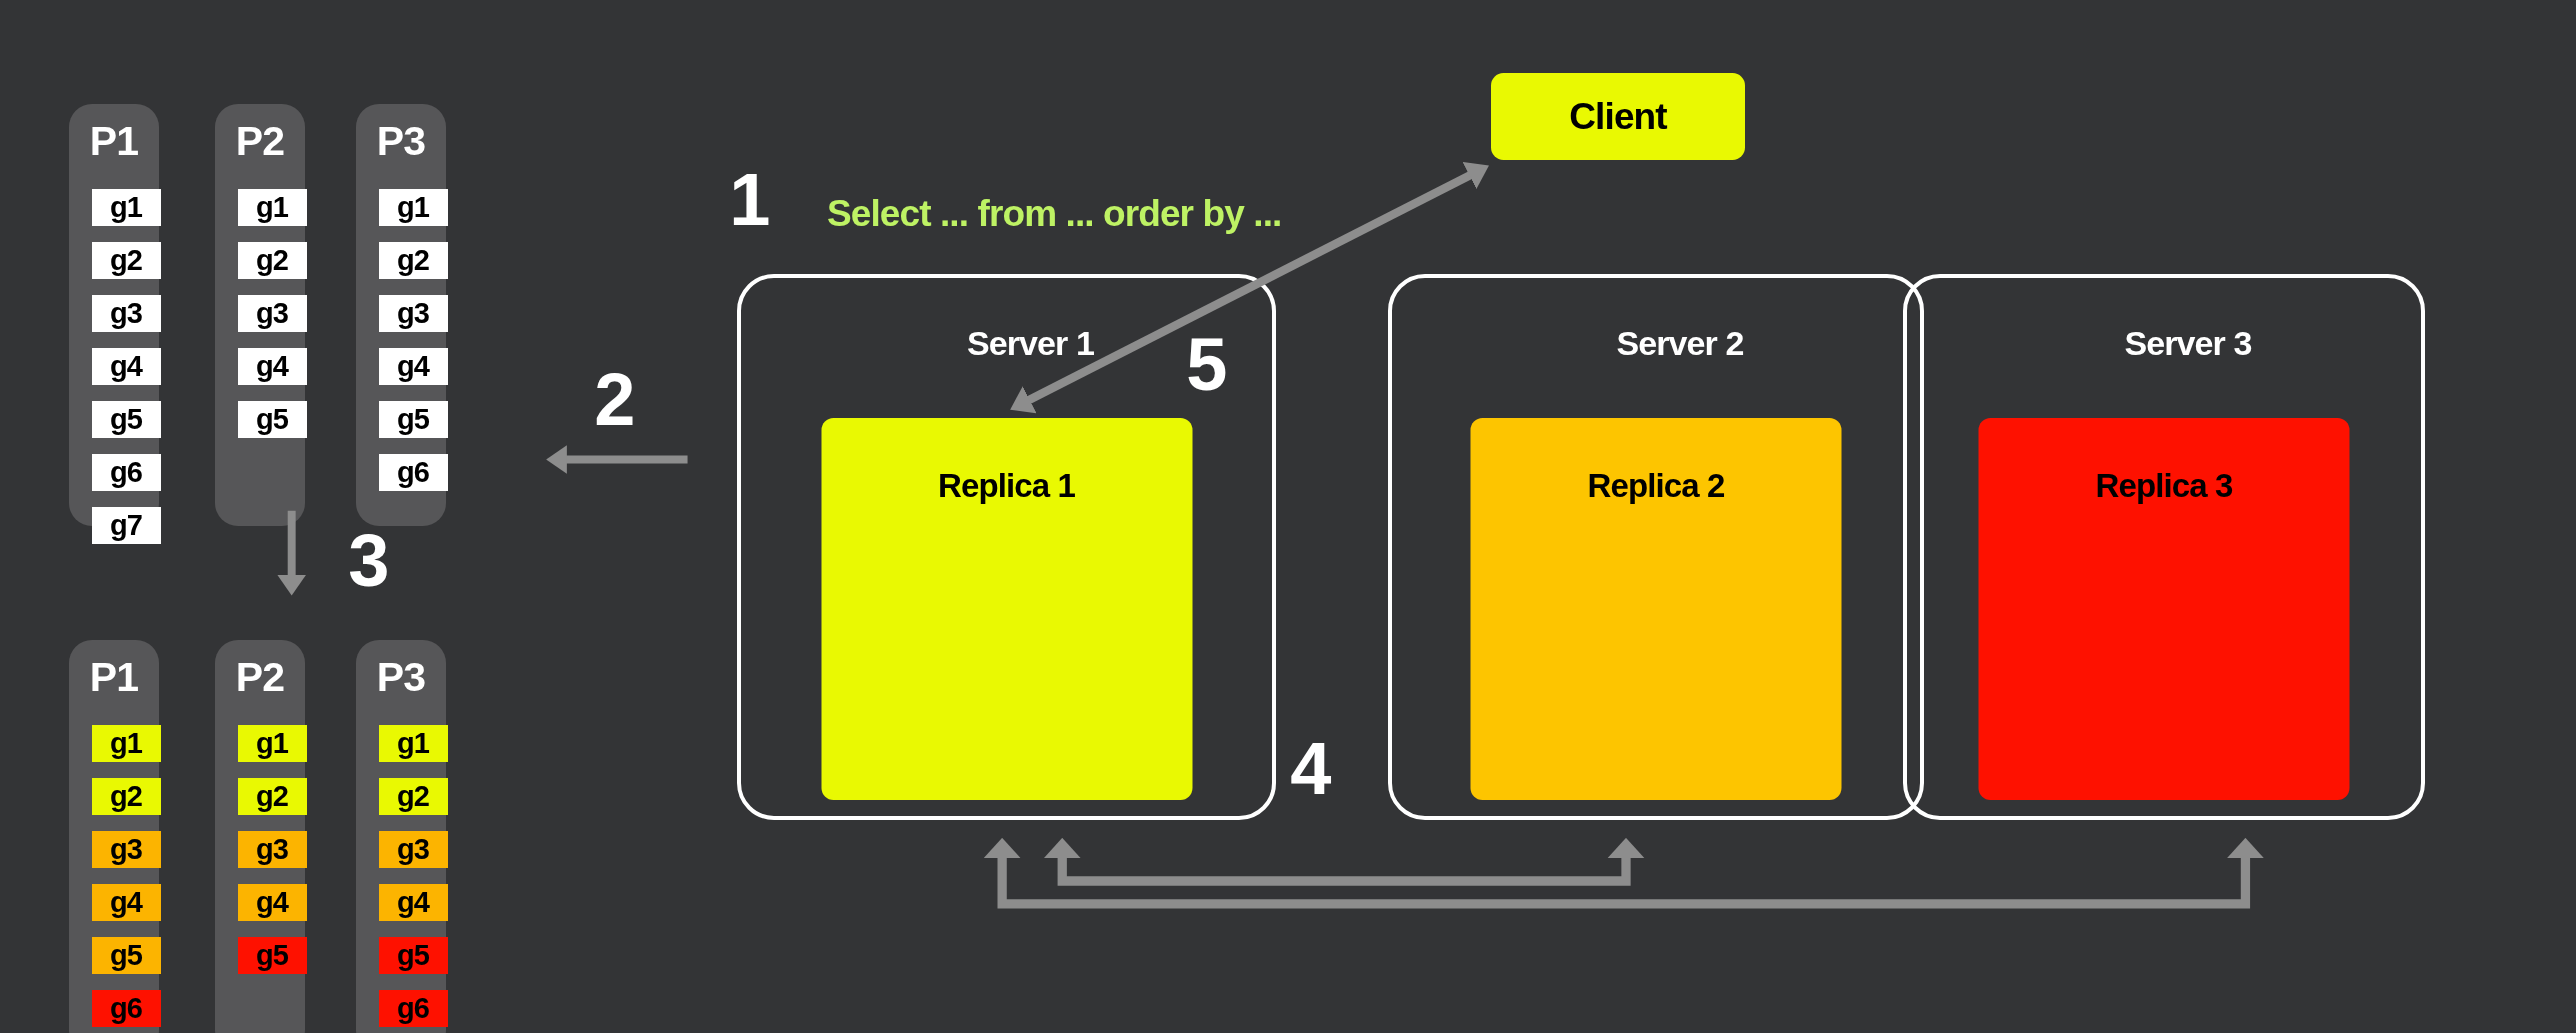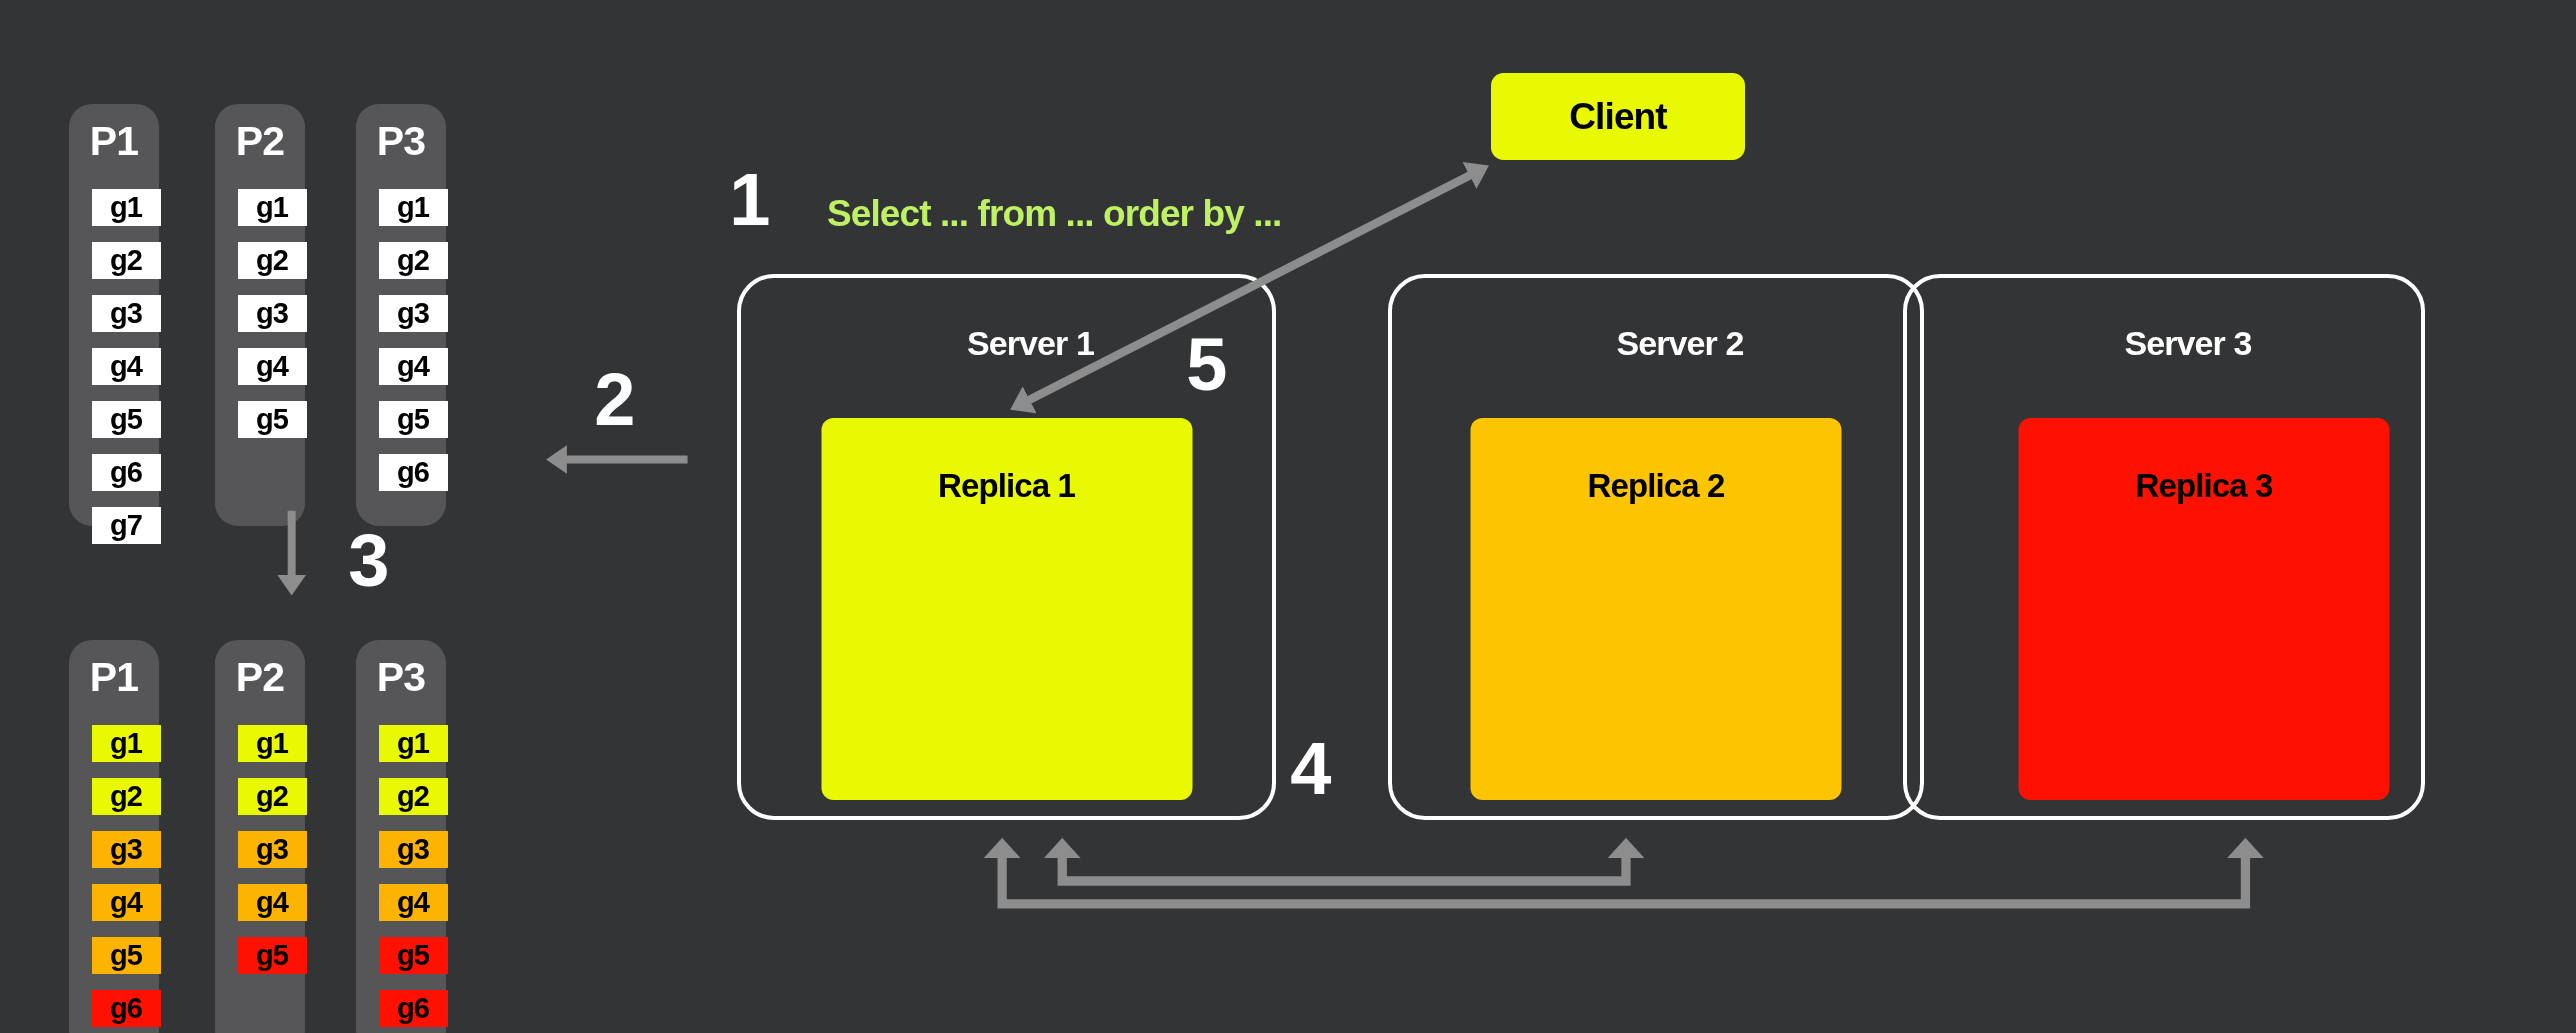--- a/index.html
+++ b/index.html
@@ -39,21 +39,21 @@
 
   
   .server{position:absolute;top:274px;height:546px;border:4.4px solid var(--server-border);border-radius:37px;}
   #server1{left:737px;width:539px;}
   #server2{left:1356px;width:536px;margin-left:32px;}
   #server3{left:1903px;width:522px;}
   .server-label{position:absolute;top:46px;left:0;width:100%;text-align:center;color:#fff;font-size:34px;letter-spacing:-0.9px;padding-left:48px;}
   .replica{position:absolute;top:140px;left:50%;transform:translateX(-50%);width:371px;height:382px;border-radius:12px;}
   .replica[data-color="yellow"]{background:var(--c-yellow);}
   .replica[data-color="orange"]{background:var(--c-orange);}
-  .replica[data-color="red"]{background:var(--c-red);margin-left:40px;}
+  .replica[data-color="red"]{background:var(--c-red);}
   .replica-label{padding-top:49px;text-align:center;color:#000;font-size:33px;letter-spacing:-0.9px;}
 
   
   #client{
     position:absolute;left:1491px;top:73px;width:254px;height:87px;
     background:var(--c-yellow);border-radius:12.4px;
     display:flex;align-items:center;justify-content:center;
     color:#000;font-size:37px;letter-spacing:-0.9px;
   }
 

